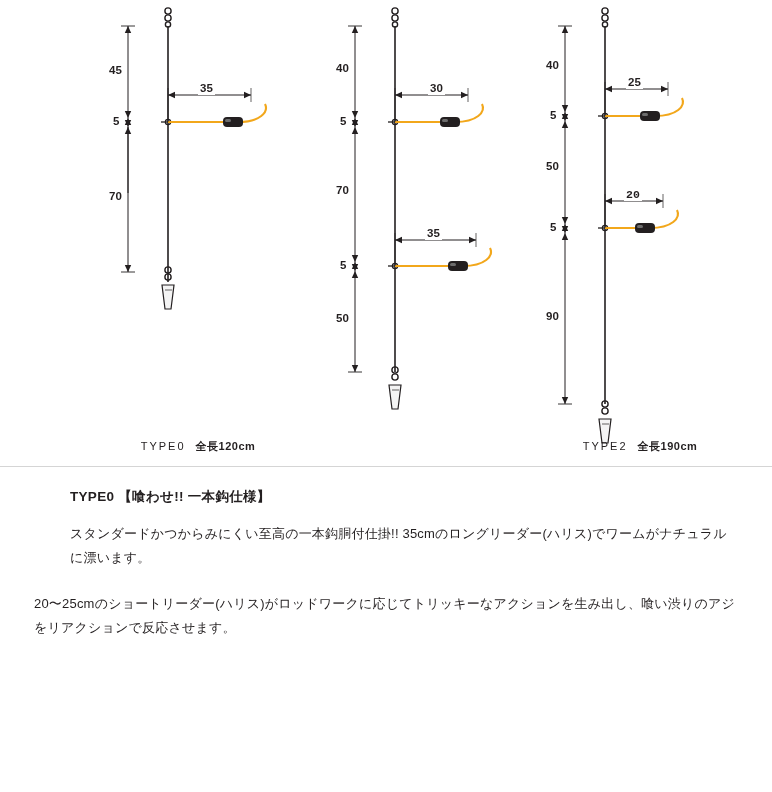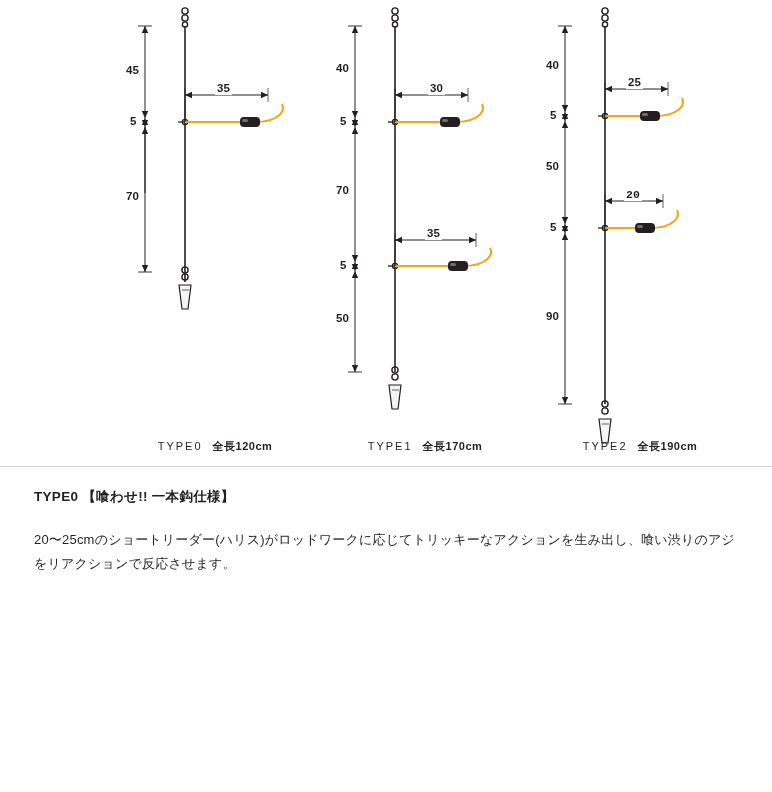--- a/index.html
+++ b/index.html
@@ -23,21 +23,21 @@
   #diagram-area {
     position: relative;
     width: 772px;
     height: 466px;
   }
   .rig {
     position: absolute;
     top: 0;
     height: 466px;
   }
-  #rig-0 { left: 120px; width: 190px; }
+  #rig-0 { left: 103px; width: 190px; }
   #rig-1 { left: 330px; width: 190px; }
   #rig-2 { left: 540px; width: 200px; }
 
   .rig-caption {
     position: absolute;
     bottom: 12px;
     left: 0;
     width: 100%;
     text-align: center;
     font-size: 11px;
@@ -89,21 +89,21 @@
     font-weight: bold;
     margin: 0 0 16px 0;
     letter-spacing: 0.3px;
   }
   .sect-body {
     font-size: 13px;
     line-height: 1.85;
     margin: 0;
     letter-spacing: 0.2px;
   }
-  #sect-0 { margin-top: 22px; }
+  #sect-0 { margin-top: 22px; margin-left: 36px; }
 </style>
 </head>
 <body>
 
 <div id="page">
 
   <div id="diagram-area">
 
     <div class="rig" id="rig-0">
       <svg width="190" height="466" viewBox="0 0 190 466">
@@ -216,23 +216,20 @@
       </svg>
 
       <div class="dim-label" style="left:4px; top:62px;">40</div>
       <div class="dim-label" style="left:8px; top:115px;">5</div>
       <div class="dim-label" style="left:4px; top:184px;">70</div>
       <div class="dim-label" style="left:8px; top:259px;">5</div>
       <div class="dim-label" style="left:4px; top:312px;">50</div>
       <div class="dim-label" style="left:90px; top:82px;margin-left:8px;">30</div>
       <div class="dim-label" style="left:95px; top:227px;">35</div>
 
-      <div class="rig-caption">
-        <span class="type-name">TYPE1</span><span class="total-len">全長170cm</span>
-      </div>
     </div>
 
     <div class="rig" id="rig-2">
       <svg width="200" height="466" viewBox="0 0 200 466">
         <line x1="65" y1="26" x2="65" y2="404" stroke="#231f20" stroke-width="1.6"></line>
         <circle cx="65" cy="11" r="3.1" fill="none" stroke="#231f20" stroke-width="1.4"></circle>
         <circle cx="65" cy="18" r="3.1" fill="none" stroke="#231f20" stroke-width="1.4"></circle>
         <circle cx="65" cy="24.5" r="2.6" fill="none" stroke="#231f20" stroke-width="1.4"></circle>
 
         <circle cx="65" cy="116" r="2.6" fill="none" stroke="#231f20" stroke-width="1.3"></circle>
@@ -295,20 +292,21 @@
     </div>
 
   </div>
 
   <div class="divider"></div>
 
   <div id="text-area">
 
     <div class="sect" id="sect-0">
       <p class="sect-title">TYPE0 【喰わせ!! 一本鈎仕様】</p>
+      <p class="sect-body">スタンダードかつからみにくい至高の一本鈎胴付仕掛!! 35cmのロングリーダー(ハリス)でワームがナチュラルに漂います。</p>
     </div>
 
 
     <div class="sect" id="sect-2">
       <p class="sect-body">20〜25cmのショートリーダー(ハリス)がロッドワークに応じてトリッキーなアクションを生み出し、喰い渋りのアジをリアクションで反応させます。</p>
     </div>
 
   </div>
 
 </div>

